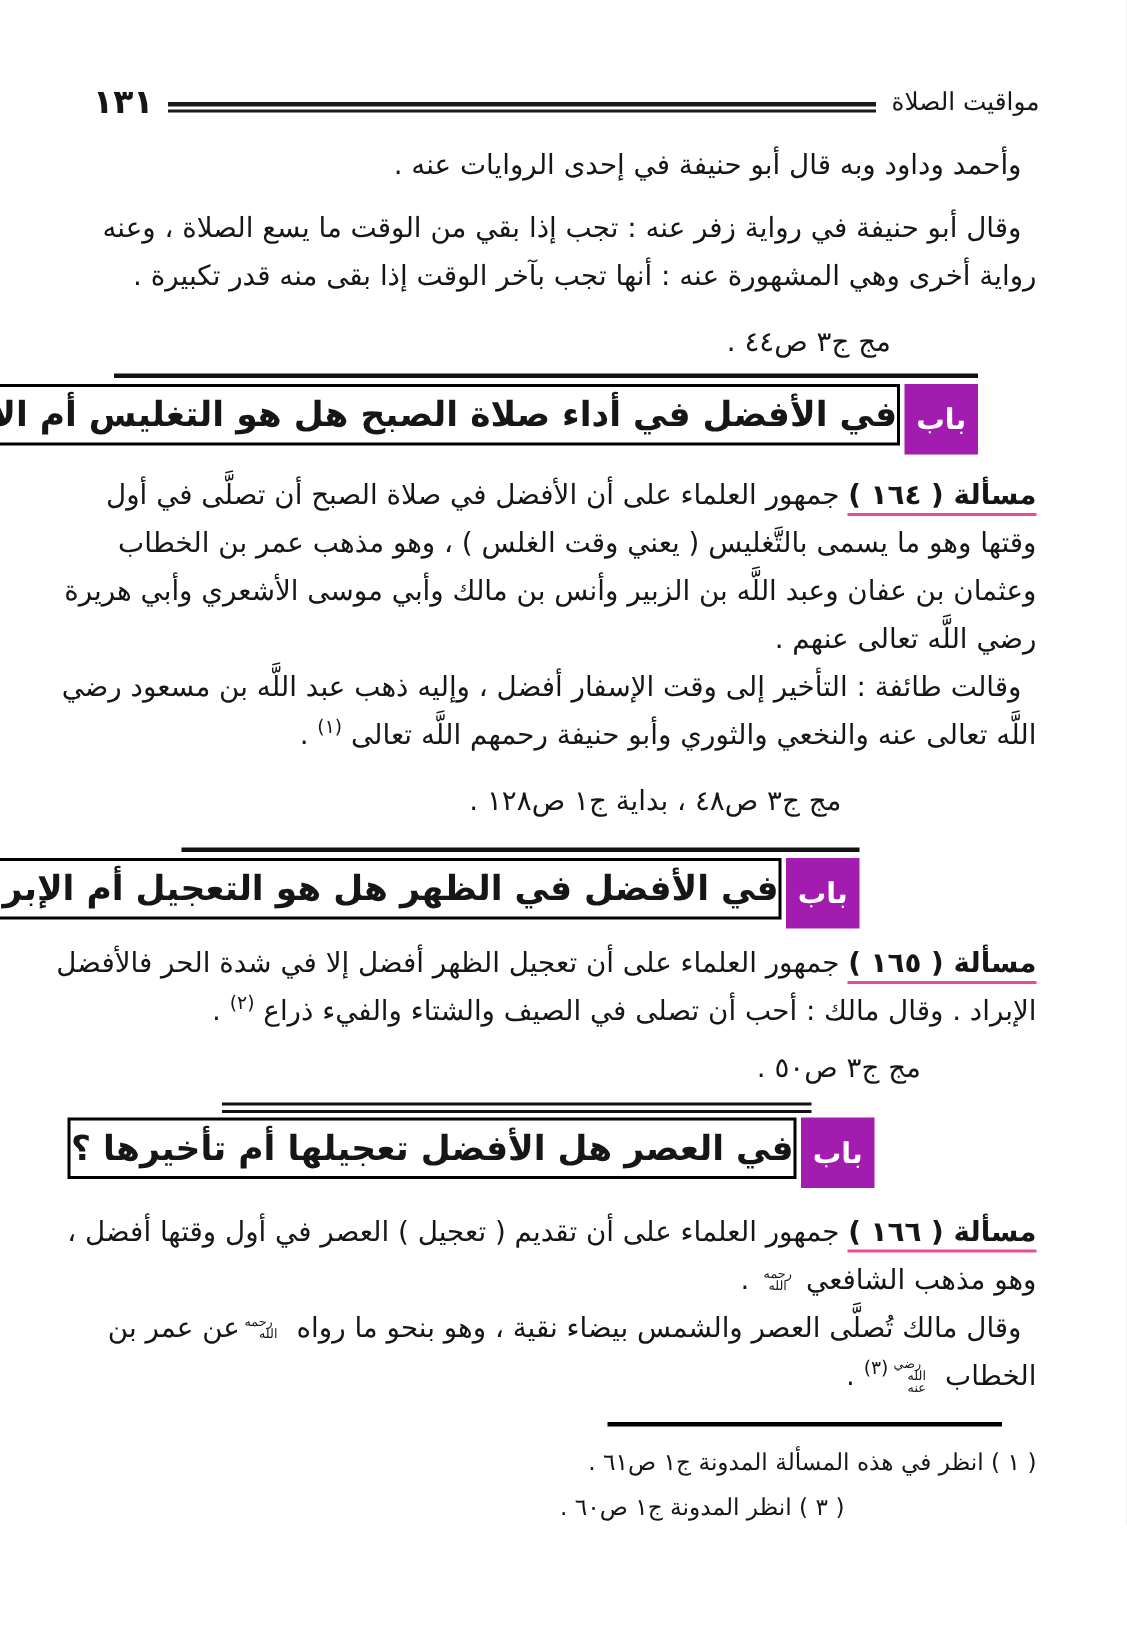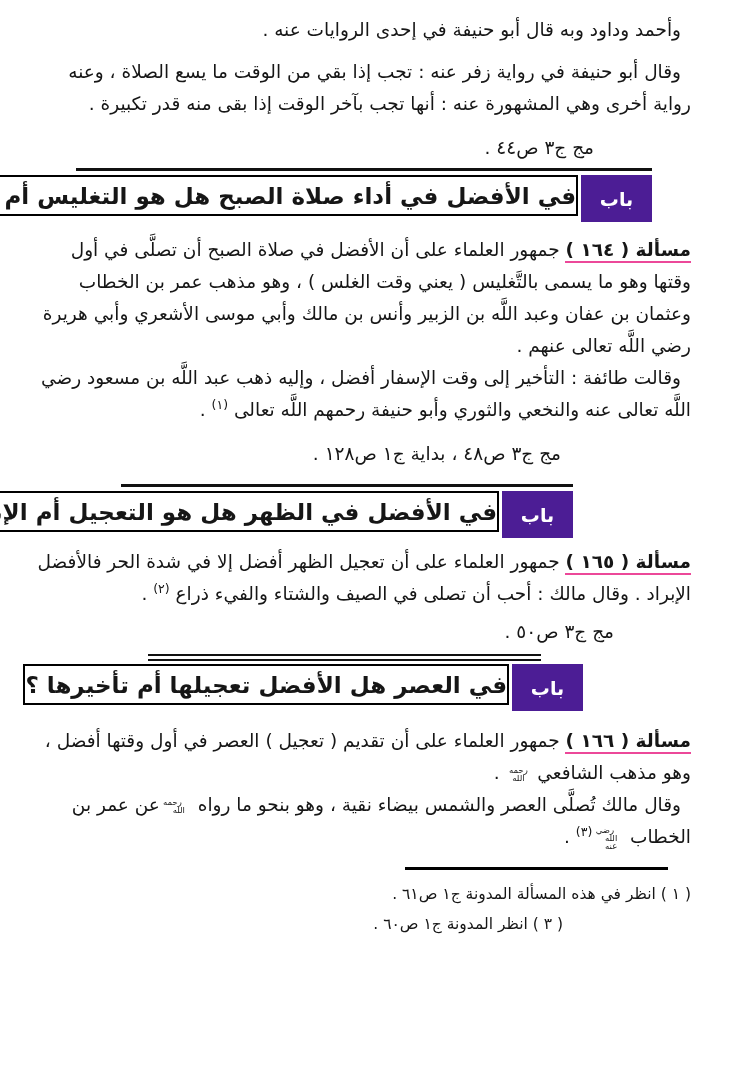--- a/index.html
+++ b/index.html
@@ -28,22 +28,22 @@
   .ref-2 { padding-right:130px; }
   .ref-3 { padding-right:77px; }
   
   .bab-1 { margin:4px 39px 0 46px; }
   .bab-2 { margin:14px 118px 0 91px; }
   .bab-3 { margin:6px 108px 0 93px; }
   .bab-rule { border-top:3px solid #111; margin-bottom:4px; }
   .bab-rule-double { height:7px; border-top:2px solid #111; border-bottom:2px solid #111;
                      margin:0 42px 3px 25px; }
   .bab-row { display:flex; align-items:flex-start; gap:3px; }
-  .bab-tab { background:#4c1d95; color:#fff; font-weight:bold; font-size:19px;
-             width:71px; height:47px; flex:none;
+  .bab-tab { background:#a21caf; color:#fff; font-weight:bold; font-size:19px;
+             width:49px; height:47px; flex:none;
              display:flex; align-items:center; justify-content:center; }
   .bab-box { flex:1; border:2px solid #000; background:#fff; height:41px;
              display:flex; align-items:center; justify-content:center;
              font-weight:bold; font-size:23px; white-space:nowrap; }
   
   .masala-label { font-weight:bold; border-bottom:2px solid #ec4899; padding-bottom:1px; }
   .fn-marker { font-size:12.5px; vertical-align:super; line-height:0; }
   .honorific { display:inline-block; width:26px; font-size:8.5px; line-height:8px;
                text-align:center; vertical-align:middle; white-space:normal; }
   
@@ -53,20 +53,25 @@
             margin-right:23px; margin-left:auto; margin-bottom:9px; }
   .fn-row { display:flex; gap:30px; line-height:30px; }
   .fn-row-2 { padding-right:128px; }
   .fn { white-space:nowrap; }
 </style>
 </head>
 <body>
 
 <div class="page">
 
+  <div class="header">
+    <div class="page-num">١٣١</div>
+    <div class="header-rule"></div>
+    <div class="header-title">مواقيت الصلاة</div>
+  </div>
 
   <div class="content">
 
     <p class="para ind-sm">وأحمد وداود وبه قال أبو حنيفة في إحدى الروايات عنه .</p>
     <p class="para ind-sm mt10">وقال أبو حنيفة في رواية زفر عنه : تجب إذا بقي من الوقت ما يسع الصلاة ، وعنه رواية أخرى وهي المشهورة عنه : أنها تجب بآخر الوقت إذا بقى منه قدر تكبيرة .</p>
     <p class="para ref-1 mt12">مج ج٣ ص٤٤ .</p>
 
     <div class="bab-1">
       <div class="bab-rule"></div>
       <div class="bab-row">

